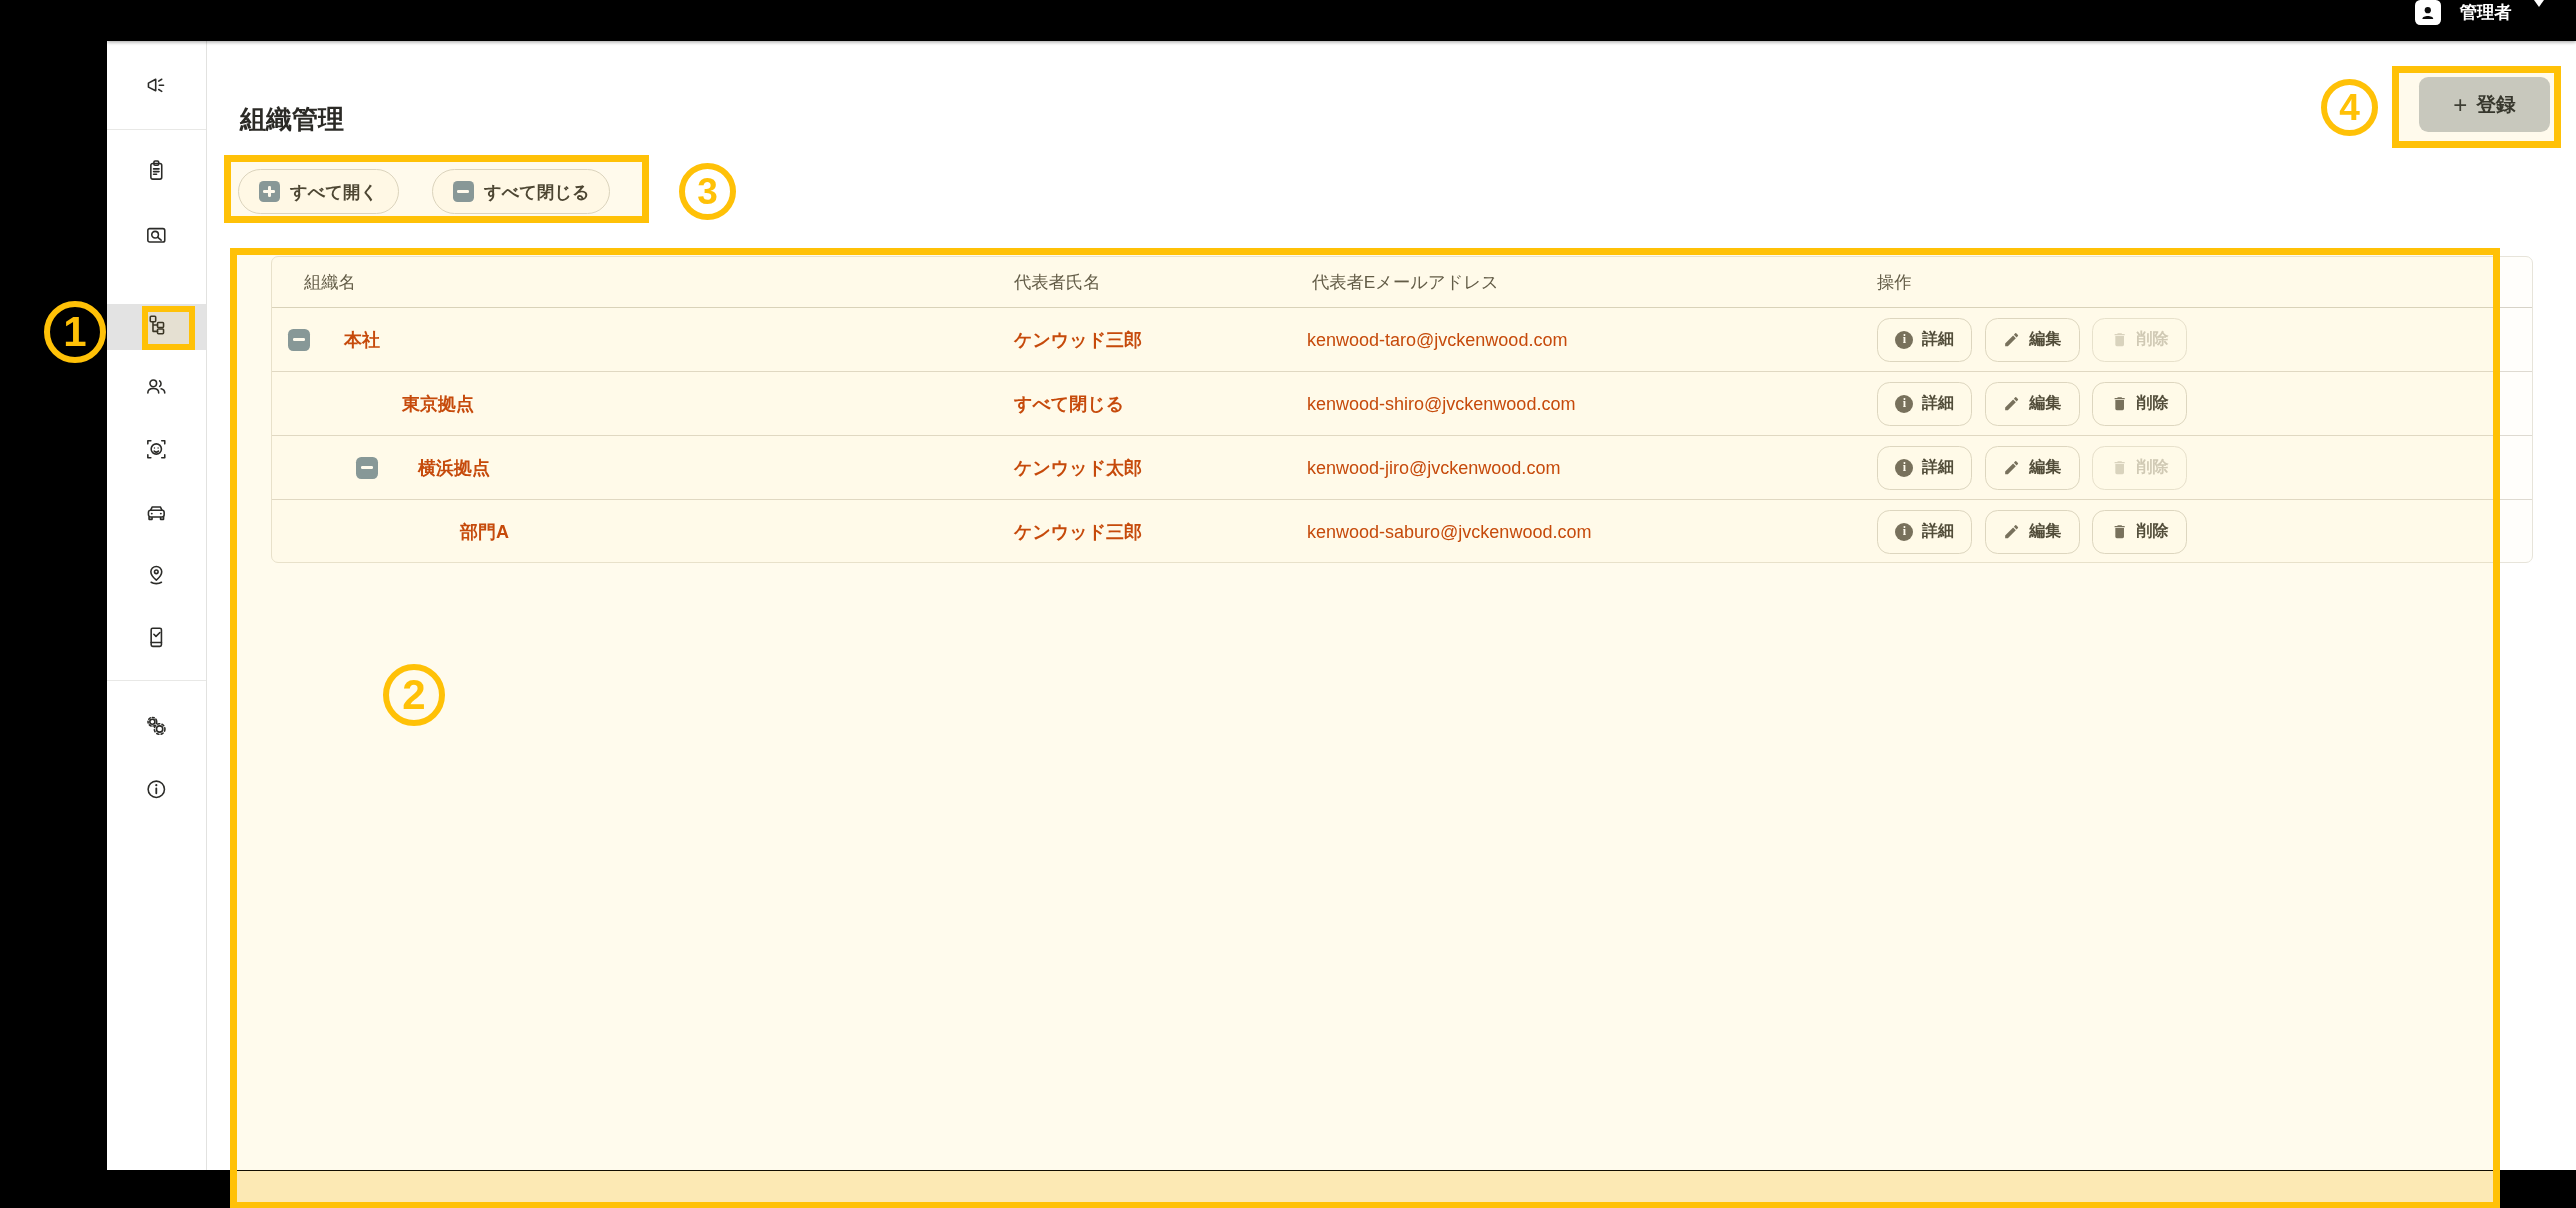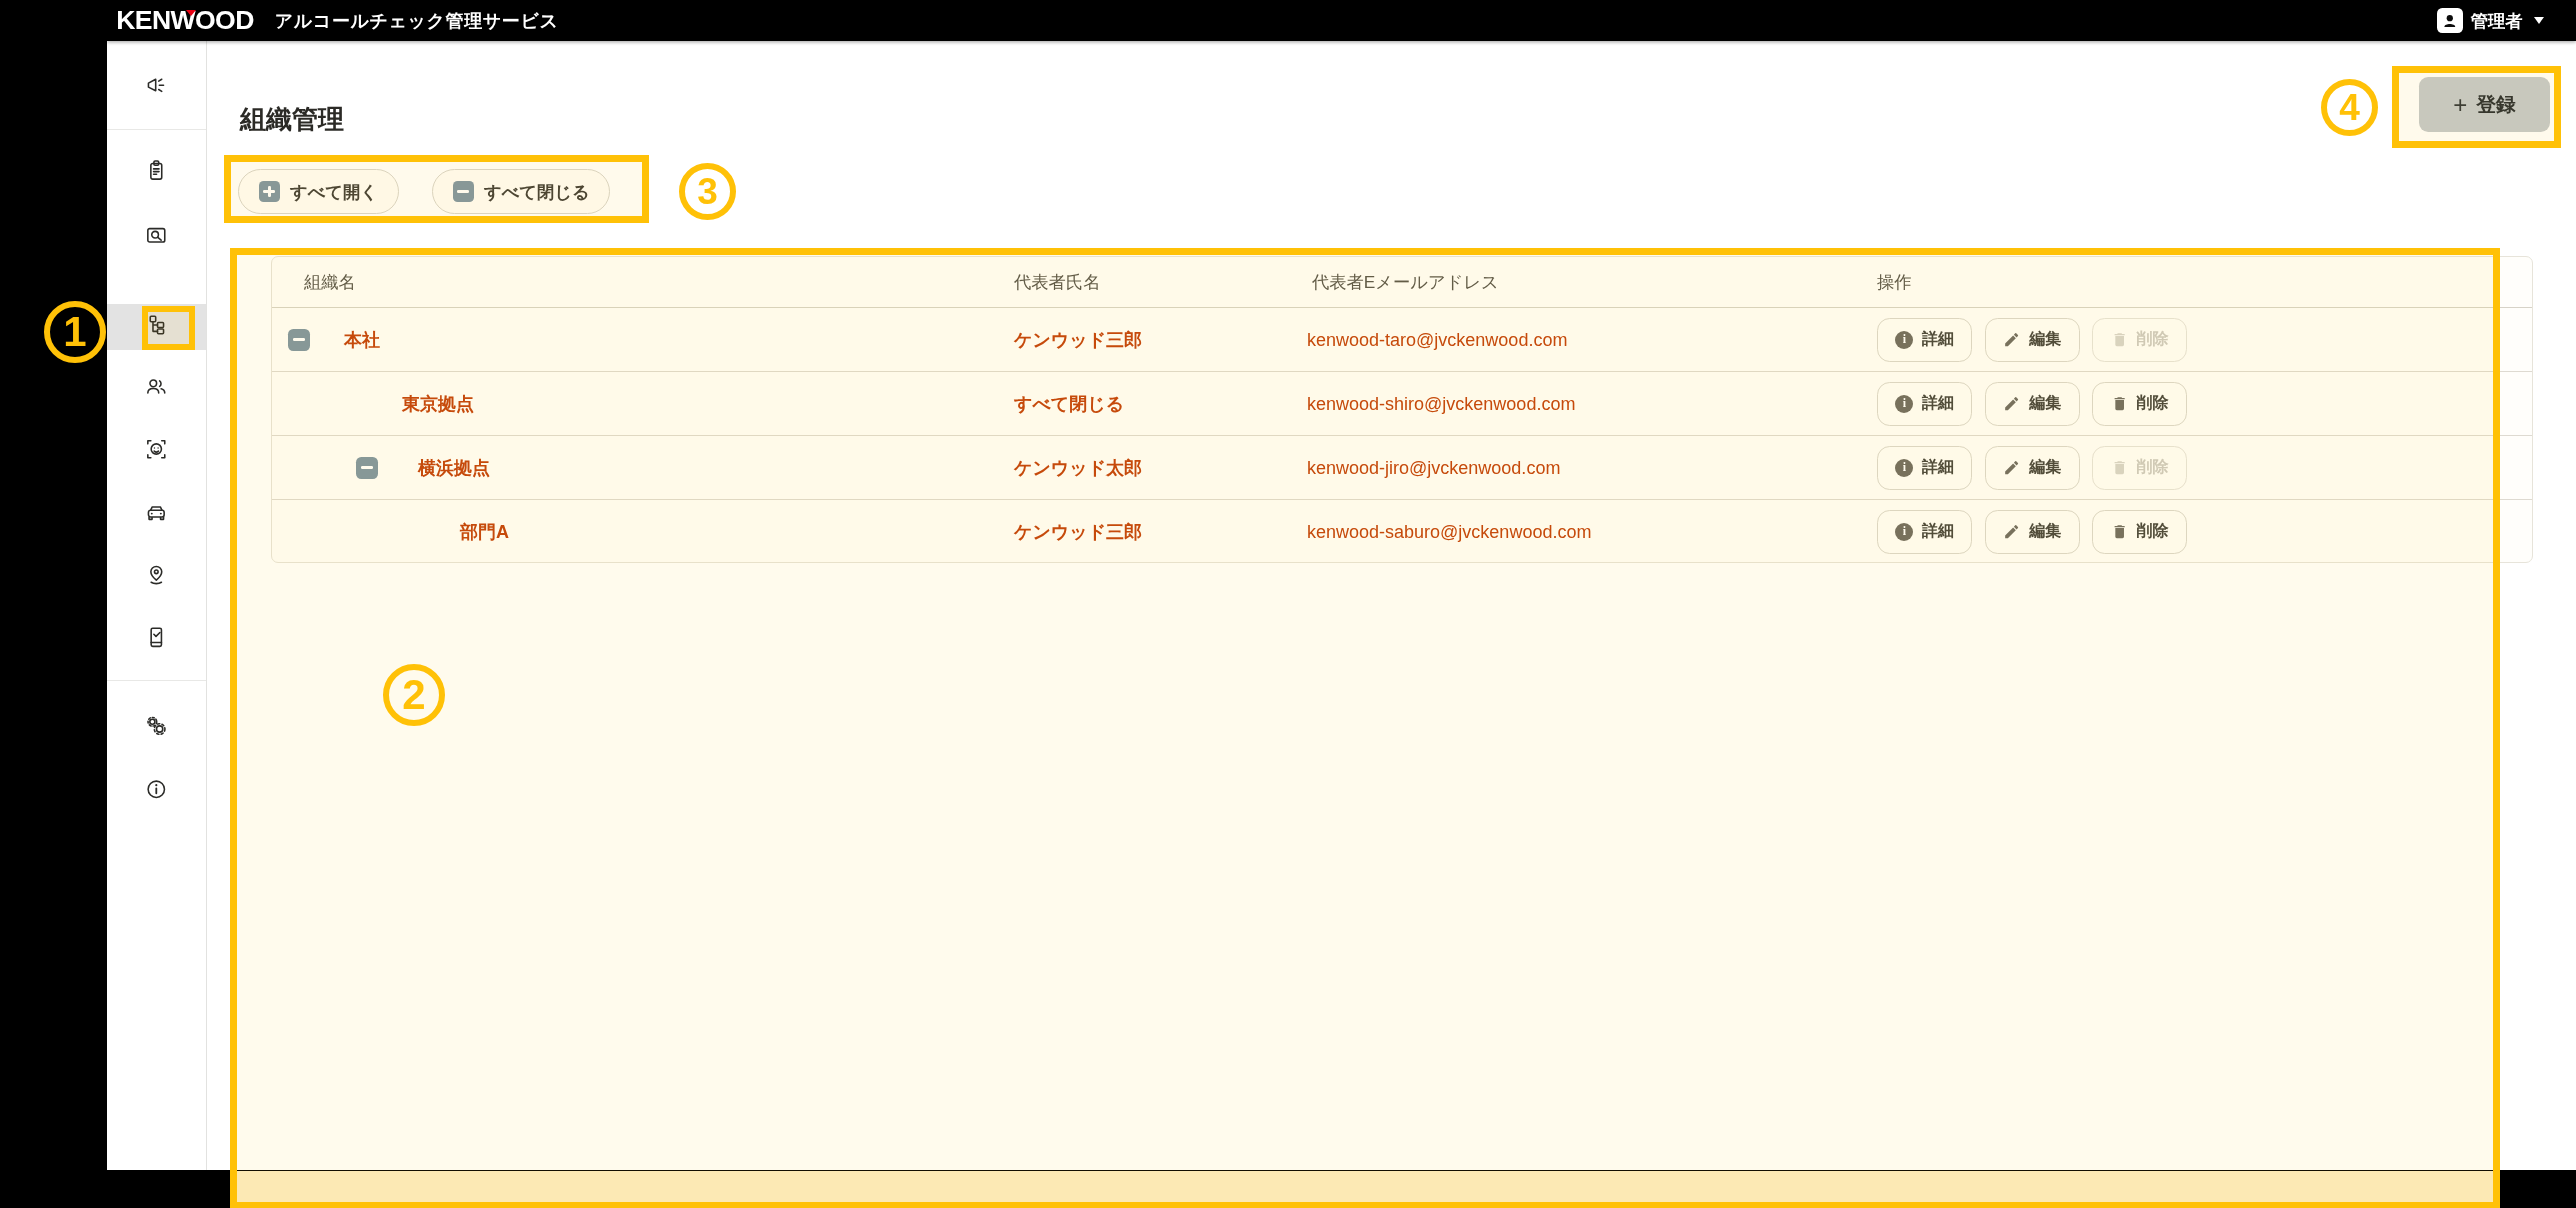--- a/index.html
+++ b/index.html
@@ -9,21 +9,21 @@
   .app{position:absolute;left:107px;top:0;width:2469px;height:1170px;background:#ffffff;}
   
   .navbar{position:absolute;left:0;top:0;width:100%;height:41px;background:#000;
           display:flex;align-items:center;box-shadow:0 1.7px 3.5px rgba(0,0,0,.35);z-index:3;}
   .brand{position:relative;display:flex;align-items:center;margin-left:9.2px;}
   .brand-word{color:#fff;font-weight:bold;font-size:26.6px;letter-spacing:-0.6px;}
   .brand-mark{position:absolute;left:70px;top:5.2px;width:0;height:0;
               border-left:5.2px solid transparent;border-right:5.2px solid transparent;
               border-top:6.4px solid #e60012;}
   .brand-service{color:#fff;font-weight:bold;font-size:18px;margin-left:21px;letter-spacing:0.6px;}
-  .admin{position:absolute;right:32px;top:0;height:100%;display:flex;align-items:center;gap:8px;cursor:pointer;margin-left:44px;}
+  .admin{position:absolute;right:32px;top:0;height:100%;display:flex;gap:19px;cursor:pointer;margin-left:44px;}
   .admin-ico{width:25.4px;height:25.4px;background:#fff;border-radius:5.2px;display:flex;align-items:center;justify-content:center;}
   .admin-label{color:#fff;font-weight:bold;font-size:17.3px;}
   .admin-caret{width:0;height:0;border-left:5.8px solid transparent;border-right:5.8px solid transparent;
                border-top:7px solid #fff;margin-left:3.5px;}
   
   .sidebar{position:absolute;left:0;top:41px;width:99px;height:1129px;background:#fff;
            border-right:0.6px solid #e2e2e0;z-index:2;}
   .side-active{position:absolute;left:0;top:263px;width:99px;height:46px;background:#e3e3e3;}
   .side-div{position:absolute;left:0;width:99px;height:0.6px;background:#e8e8e6;}
   .nav-item{position:absolute;left:0;width:99px;height:32px;display:flex;align-items:center;justify-content:center;cursor:pointer;}
@@ -79,25 +79,20 @@
   .ann-circle.c3{left:679px;top:163px;width:57px;height:57px;font-size:37px;}
   .ann-circle.c4{left:2321px;top:79px;width:57px;height:57px;font-size:37px;}
 </style>
 </head>
 <body>
 
 <div class="canvas">
   <div class="app">
 
     <header class="navbar">
-      <div class="brand">
-        <span class="brand-word">KENWOOD</span>
-        <span class="brand-mark"></span>
-        <span class="brand-service">アルコールチェック管理サービス</span>
-      </div>
       <div class="admin">
         <span class="admin-ico">
           <svg width="19.6" height="19.6" viewBox="0 0 44 44">
               <circle cx="22" cy="16" r="7" fill="#0c0c0c"></circle>
               <path d="M10 35c0-8 24-8 24 0v1H10z" fill="#0c0c0c"></path>
             </svg>
         </span>
         <span class="admin-label">管理者</span>
         <span class="admin-caret"></span>
       </div>

